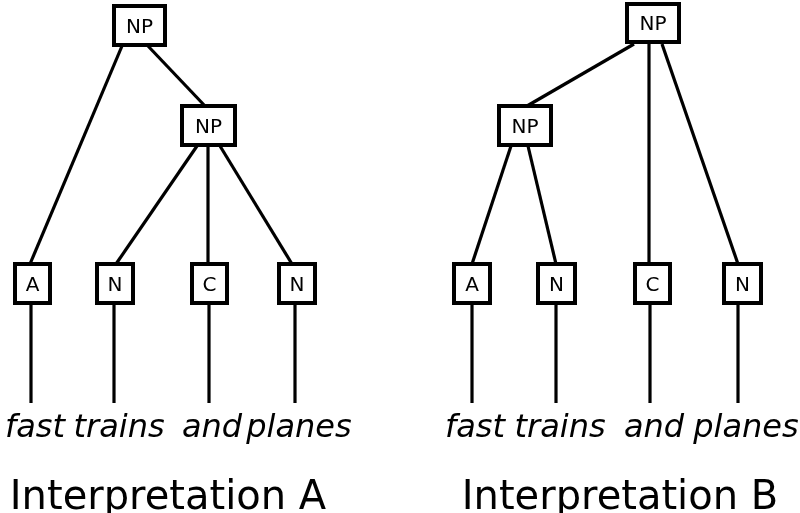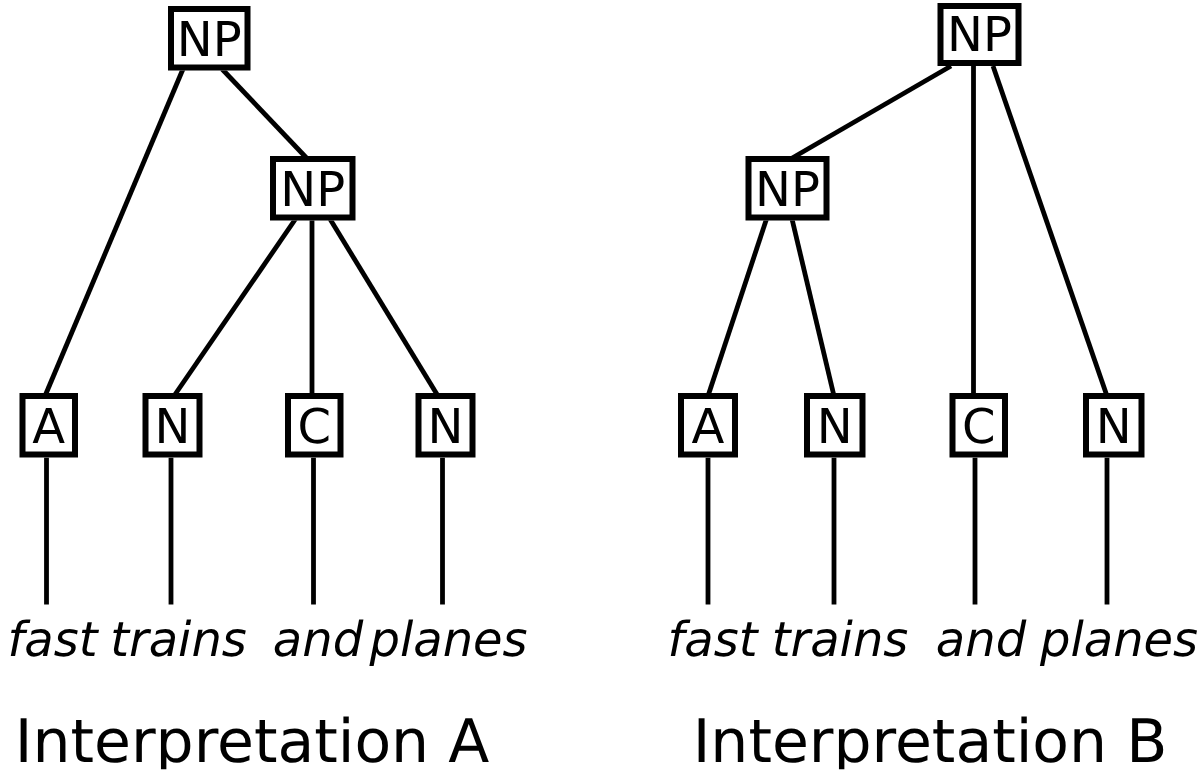--- a/index.html
+++ b/index.html
@@ -28,21 +28,21 @@
     stroke-width: 3.2;
   }
   .node {
     position: absolute;
     box-sizing: border-box;
     border: 4px solid var(--line-color, #000000);
     background: var(--bg-color, #ffffff);
     display: flex;
     align-items: center;
     justify-content: center;
-    font-size: 32px;
+    font-size: 20px;
     line-height: 1;
   }
   .word {
     position: absolute;
     transform: translateX(-50%);
     font-style: italic;
     font-size: 32px;
     white-space: nowrap;
   }
   .caption {

